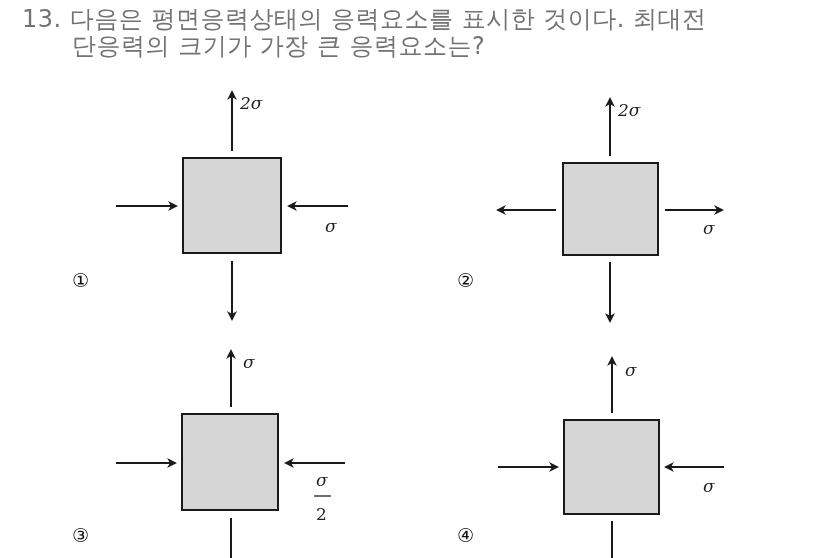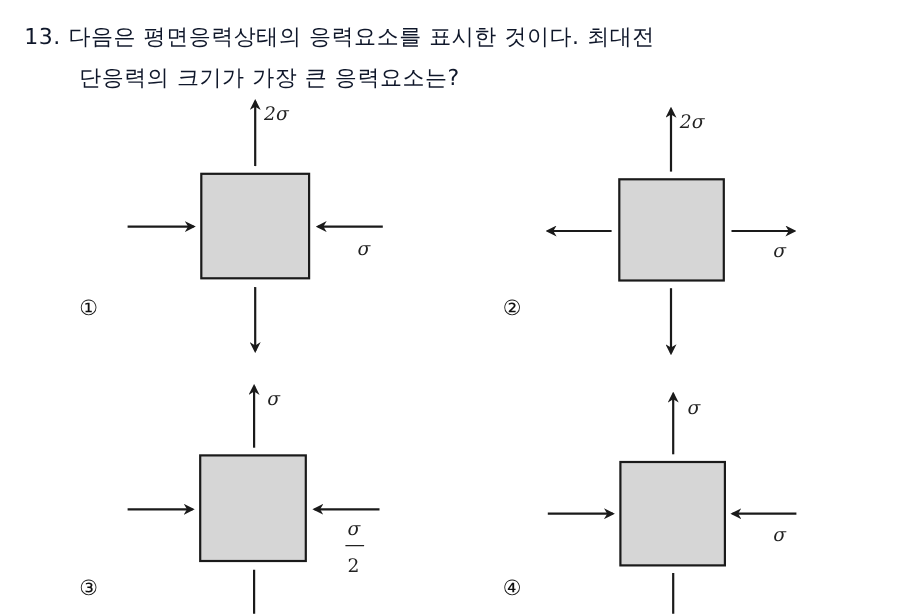--- a/index.html
+++ b/index.html
@@ -1,18 +1,18 @@
 <!DOCTYPE html>
 <html><head>
 <meta charset="utf-8">
 <style>
   html, body { margin:0; padding:0; background:#ffffff; }
   body { width:826px; height:558px; position:relative; overflow:hidden; font-family:"DejaVu Sans", sans-serif; color:#111; }
-  .question { position:absolute; left:22px; top:20px; font-size:20px; line-height:27px; letter-spacing:0.5px; color:#0f172a; }
-  .question .line2 { padding-left:50px;margin-top:10px; }
+  .question { position:absolute; left:22px; top:6px; font-size:24px; line-height:27px; letter-spacing:0.5px; color:#737373; }
+  .question .line2 { padding-left:50px; }
   .canvas { position:absolute; left:0; top:0; }
   .choice-num { position:absolute; font-size:19px; font-family:"DejaVu Sans", sans-serif; color:#111; }
 </style>
 </head>
 <body>
 
 <div class="question">
   <div><span>13.</span> <span>다음은 평면응력상태의 응력요소를 표시한 것이다. 최대전</span></div>
   <div class="line2">단응력의 크기가 가장 큰 응력요소는?</div>
 </div>

